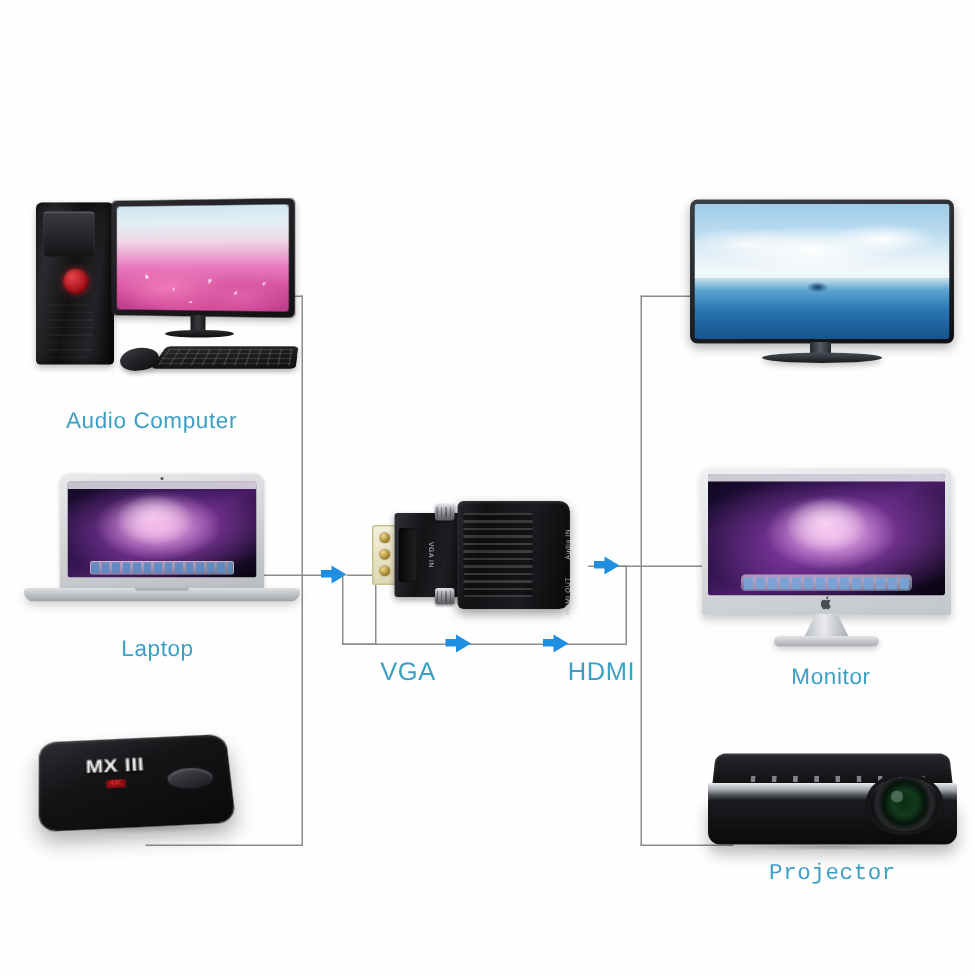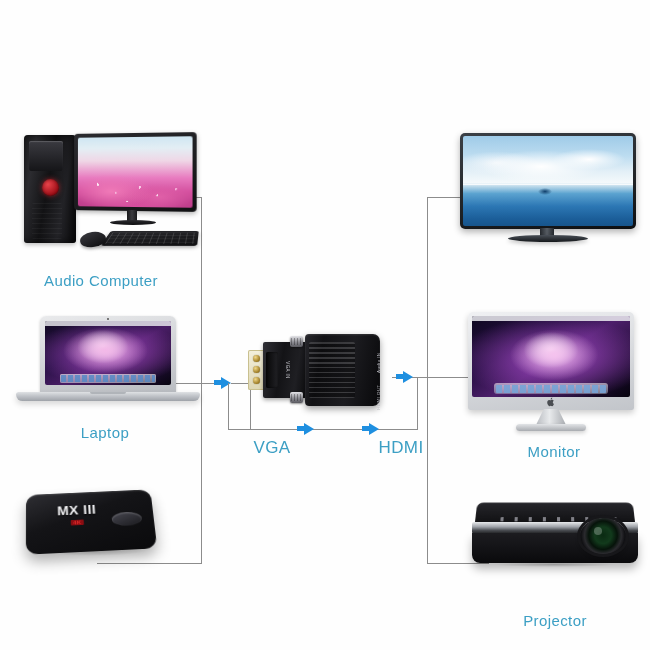--- a/index.html
+++ b/index.html
@@ -329,21 +329,21 @@
   }
   .adapter-body .audio-in{top:16px;right:2px;}
   .adapter-body .hdmi-out{top:48px;right:2px;}
 
   
   #lbl-desk{left:6px;top:272px;width:190px;}
   #lbl-laptop{left:12px;top:424px;width:186px;}
   #lbl-tvbox{left:10px;top:583px;width:186px;}
   #lbl-hdtv{left:456px;top:252px;width:186px;}
   #lbl-monitor{left:464px;top:443px;width:180px;}
-  #lbl-projector{left:462px;top:612px;width:186px;}
+  #lbl-projector{left:462px;top:574px;width:186px;font-family:Liberation Mono, monospace;}
   #lbl-vga{left:240px;top:438px;width:64px;font-size:17px;}
   #lbl-hdmi{left:367px;top:438px;width:68px;font-size:17px;}
 </style>
 </head>
 <body>
 
 <div id="stage">
 
   <div class="wire h abs" style="left:119px;top:197px;width:83px;"></div>
   <div class="wire h abs" style="left:55px;top:383px;width:147px;"></div>

